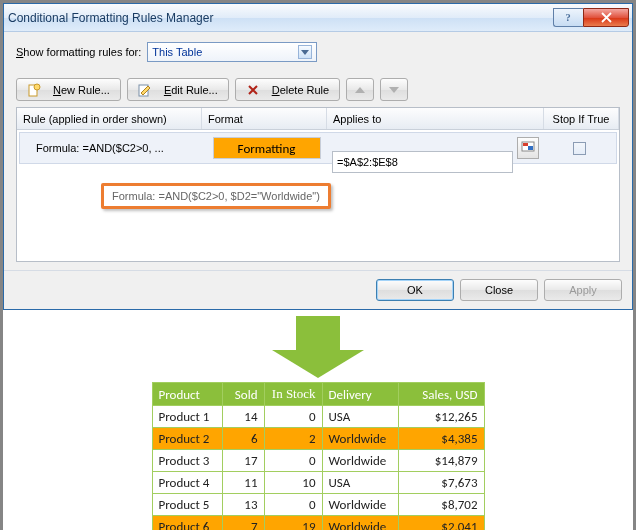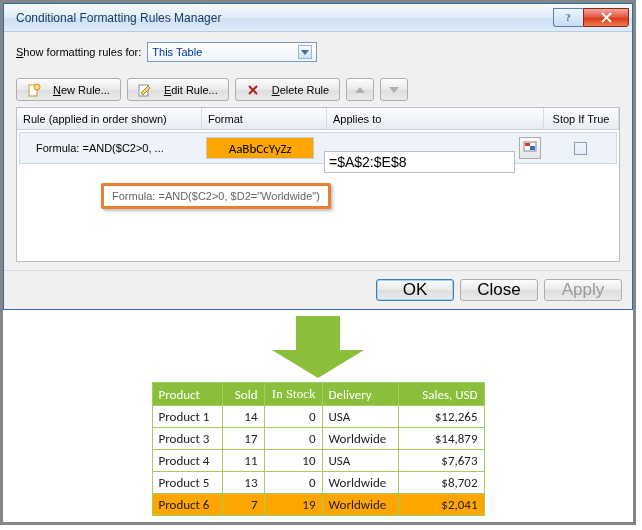--- a/index.html
+++ b/index.html
@@ -1,21 +1,21 @@
 <!DOCTYPE html>
 <html><head>
 <meta charset="utf-8">
 <style>
   * { box-sizing: border-box; margin: 0; padding: 0; }
   body { font-family: "Segoe UI", Tahoma, sans-serif; font-size: 11px; background: #fff; width: 642px; }
   .outer { border: 3px solid #858585; width: 636px; }
 
   
   .window { background: #fff; border: 1px solid #2a6aa9; position: relative; }
-  .titlebar { height: 28px; display: flex; align-items: center; justify-content: space-between; background: linear-gradient(#f9fbfd, #e1ecf9 50%, #cde0f5 51%, #dfecfa); border-bottom: 1px solid #b5cbe5; padding-left: 12px; }
+  .titlebar { height: 28px; display: flex; align-items: center; justify-content: space-between; background: linear-gradient(#f9fbfd, #e1ecf9 50%, #cde0f5 51%, #dfecfa); border-bottom: 1px solid #b5cbe5; padding-left: 4px; }
   .titlebar .title { font-size: 12px; color: #1a3c63; }
   .win-btns { display: flex; height: 20px; margin-right: 3px; }
   .win-btn { width: 30px; height: 19px; border: 1px solid #5f7fa8; background: linear-gradient(#edf4fc,#c7dcf3); display: flex; align-items:center; justify-content:center; color:#334; font-weight:bold; }
   .win-help { border-radius: 0 0 0 3px; border-right:none; }
   .win-close { width: 46px; background: linear-gradient(#f3a6a0,#e1533e 50%,#d93415 51%,#ea7c4e); border-radius: 0 0 3px 0; border-color:#8e2815; color:#fff; font-size:12px; }
   .win-close svg { width:11px; height:11px; }
 
   .body { padding: 10px 12px 8px; background: #f0f0f0; position: relative; }
   .row-scope { display: flex; align-items: center; margin-bottom: 16px; }
   .row-scope label { margin-right: 6px; }
@@ -37,29 +37,29 @@
   .col-format { width:125px; }
   .col-applies { flex:1; }
   .col-stop { width:75px; justify-content:center; border-right:none; }
 
   .rule-row { display:flex; height:32px; align-items:center; background:#eef2f9; border:1px solid #d0d9e8; margin:2px; }
   .rule-row .col-rule { width:185px; padding-left:16px; }
   .rule-row .col-format { width:123px; display:flex; align-items:center; justify-content:center; }
   .rule-row .col-applies { flex:1; display:flex; align-items:center; gap:4px; padding:0 4px; }
   .rule-row .col-stop { width:73px; display:flex; justify-content:center; }
   .fmt-sample { background:#ffa500; border:1px solid #c7cdd8; height:22px; width:108px; display:flex; align-items:center; justify-content:center; font-family: Calibri, sans-serif; font-size:13px; color:#000; }
-  .applies-input { flex:1; height:22px; border:1px solid #b7bec8; background:#fff; padding:0 4px; font-size:14px;margin-top:28px; }
+  .applies-input { flex:1; height:22px; border:1px solid #b7bec8; background:#fff; padding:0 4px; font-size:11px;margin-top:28px; }
   .range-btn { width:22px; height:22px; border:1px solid #adadad; background:linear-gradient(#fdfdfd,#e4e4e4); display:flex; align-items:center; justify-content:center; }
   .chk { width:13px; height:13px; border:1px solid #8b9cb4; background:linear-gradient(#f2f6fb,#e5edf8); }
 
   
   .callout { position:absolute; left:97px; top:151px; border:3px solid #ed7d31; background:#fff; padding:4px 8px; color:#666; font-size:11px; border-radius:2px; box-shadow: 2px 2px 3px rgba(0,0,0,0.25); }
 
   .dlg-footer { display:flex; justify-content:flex-end; gap:6px; padding:8px 10px; border-top:1px solid #d6dce5; background:#f0f0f0; }
-  .dlg-btn { width:78px; height:22px; border:1px solid #adadad; border-radius:3px; background:linear-gradient(#fdfdfd,#e9e9e9 50%,#dedede 51%,#eaeaea); font-size:17px; display:flex; align-items:center; justify-content:center; cursor:pointer; }
+  .dlg-btn { width:78px; height:22px; border:1px solid #adadad; border-radius:3px; background:linear-gradient(#fdfdfd,#e9e9e9 50%,#dedede 51%,#eaeaea); font-size:11px; display:flex; align-items:center; justify-content:center; cursor:pointer; }
   .dlg-btn.default { border:1px solid #3c7fb1; box-shadow: inset 0 0 0 1px #a3d3f8; }
   .dlg-btn.disabled { color:#9a9a9a; }
 
   
   .arrow-zone { display:flex; justify-content:center; padding:6px 0 0; }
   .arrow-body { width:44px; height:34px; background:#8bbf3b; }
   .arrow-head { width:0; height:0; border-left:46px solid transparent; border-right:46px solid transparent; border-top:28px solid #8bbf3b; }
   .arrow { display:flex; flex-direction:column; align-items:center; }
 
   
@@ -141,21 +141,21 @@
       <div class="rulebox">
         <div class="rule-header">
           <div class="col-rule">Rule (applied in order shown)</div>
           <div class="col-format">Format</div>
           <div class="col-applies">Applies to</div>
           <div class="col-stop">Stop If True</div>
         </div>
         <div class="rule-row">
           <div class="col-rule">Formula: =AND($C2&gt;0, ...</div>
           <div class="col-format">
-              <div class="fmt-sample">AaBbCcYyZz</div>
+              <div class="fmt-sample">Formatting</div>
             </div>
           <div class="col-applies">
             <input class="applies-input" value="=$A$2:$E$8" style="">
             <div class="range-btn">
               <svg width="14" height="14" viewBox="0 0 14 14">
                   <rect x="1" y="1" width="12" height="9" fill="#fff" stroke="#8a8a8a"></rect>
                   <rect x="2" y="2" width="5" height="3" fill="#d83f2e"></rect>
                   <rect x="7" y="5" width="5" height="4" fill="#3370c4"></rect>
                 </svg>
             </div>
@@ -195,20 +195,27 @@
         </tr>
       </thead>
       <tbody id="tbody">
           <tr>
             <td>Product 1</td>
             <td class="r">14</td>
             <td class="r">0</td>
             <td>USA</td>
             <td class="r">$12,265</td>
           </tr>
+          <tr class="hl">
+            <td>Product 2</td>
+            <td class="r">6</td>
+            <td class="r">2</td>
+            <td>Worldwide</td>
+            <td class="r">$4,385</td>
+          </tr>
           <tr>
             <td>Product 3</td>
             <td class="r">17</td>
             <td class="r">0</td>
             <td>Worldwide</td>
             <td class="r">$14,879</td>
           </tr>
           <tr>
             <td>Product 4</td>
             <td class="r">11</td>

